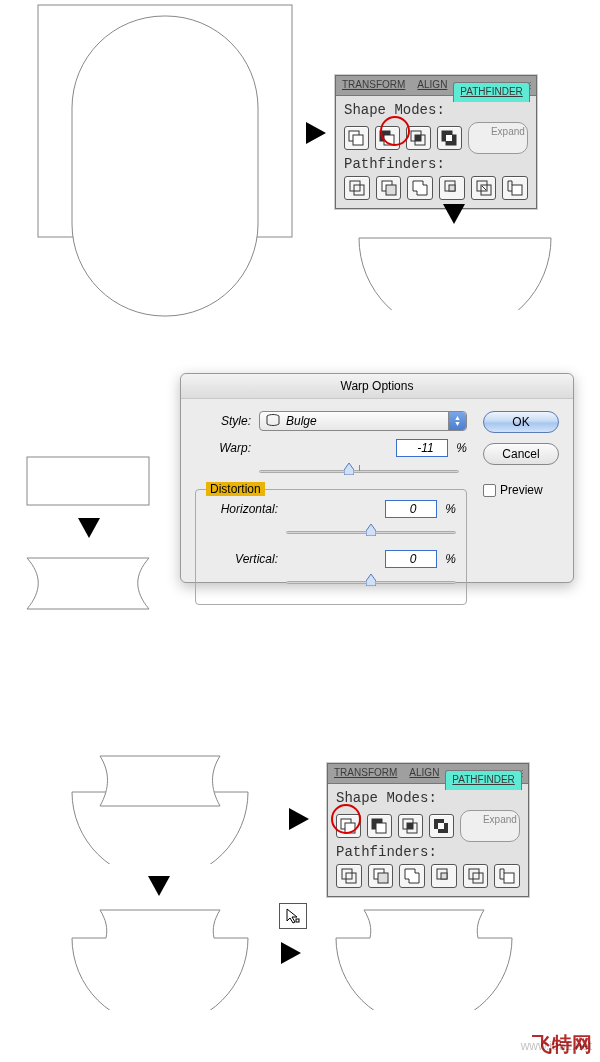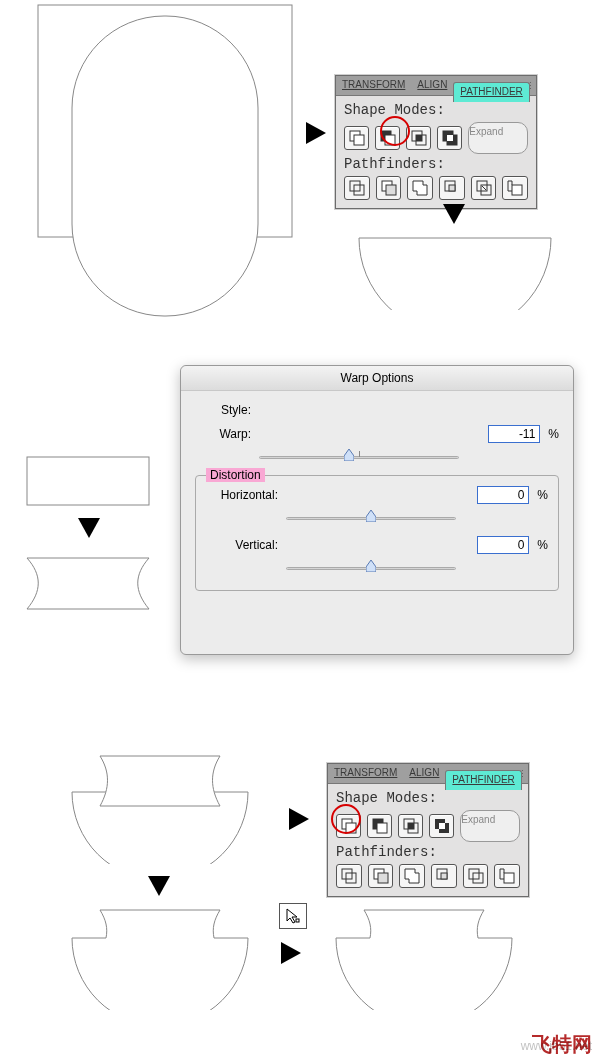--- a/index.html
+++ b/index.html
@@ -84,37 +84,39 @@
   .pf-btn svg { width: 16px; height: 16px; }
 
   .expand-btn {
     margin-left: auto;
     width: 62px; height: 32px;
     border-radius: 10px;
     border: 1px solid #999;
     background: #efefef;
     color: #888;
     font-size: 10px;
+    text-align: center;
     line-height: 18px;
+    padding-left: 20px;
   }
   .circle {
     position: absolute;
     width: 30px; height: 30px;
     border: 2px solid #d70000;
     border-radius: 50%;
     pointer-events: none;
   }
   .circle1 { left: 380px; top: 116px; }
   .circle2 { left: 331px; top: 804px; }
 
   
   .dialog {
     position: absolute;
-    left: 180px; top: 365px;
-    width: 394px; height: 290px;
+    left: 180px; top: 373px;
+    width: 394px; height: 210px;
     background: #ececec;
     border: 1px solid #999;
     border-radius: 6px;
     box-shadow: 0 4px 14px rgba(0,0,0,.25);
   }
   .dialog-title {
     text-align: center;
     font-size: 12px;
     padding: 5px 0;
     border-bottom: 1px solid #c8c8c8;
@@ -137,21 +139,21 @@
     text-align: center;
     line-height: 20px;
     font-size: 12px;
     color: #000;
   }
   .mac-btn.secondary {
     border-color: #888;
     background: linear-gradient(#fbfbfb,#e3e3e3);
   }
 
-  .row { display: flex; align-items: center; gap: 8px; margin-bottom: 8px; }
+  .row { display: flex; align-items: center; gap: 8px; margin-bottom: 8px; font-style: italic; }
   .label { width: 56px; text-align: right; font-size: 12px; }
 
   .select {
     flex: 1;
     height: 20px;
     border-radius: 4px;
     border: 1px solid #888;
     background: linear-gradient(#fdfdfd,#e7e7e7);
     display: flex; align-items: center;
     padding: 0 6px;
@@ -184,21 +186,21 @@
     border: 1px solid #777; background: #fff;
     display: inline-block; margin-right: 4px;
     border-radius: 2px;
   }
 
   .num-input {
     width: 52px; height: 18px;
     border: 1px solid #3a6fcf;
     background: #fff;
     text-align: right;
-    padding: 0 4px;
+    padding: 0 20px;
     font-size: 12px;
     line-height: 16px;
   }
   .pct { font-size: 12px; }
 
   .slider {
     position: relative;
     height: 14px;
     margin: 2px 0 10px 64px;
     width: 200px;
@@ -221,21 +223,21 @@
 
   .groupbox {
     border: 1px solid #aaa;
     border-radius: 4px;
     padding: 10px 10px 4px 10px;
     margin-top: 4px;
     position: relative;
   }
   .groupbox .legend {
     position: absolute; top: -8px; left: 10px;
-    background: #f9a8d4;
+    background: #eab308;
     padding: 0 4px;
     font-size: 12px;
   }
   .groupbox .row .label { width: 72px; }
 
   
   .arrow {
     position: absolute;
     width: 0; height: 0;
   }
@@ -383,20 +385,32 @@
 <svg style="position:absolute;left:26px;top:557px" width="124" height="54">
   <path d="M1 1 H123 C108 18 108 34 123 52 H1 C16 34 16 18 1 1 Z" fill="#fff" stroke="#888"></path>
 </svg>
 
 <div class="dialog">
   <div class="dialog-title">Warp Options</div>
   <div class="dialog-body">
     <div class="dialog-left">
       <div class="row">
         <div class="label">Style:</div>
+        <div class="select">
+          <span class="sel-icon">
+            <svg width="14" height="12" viewBox="0 0 14 12">
+                <path d="M1 2 C4 0 10 0 13 2 M1 10 C4 12 10 12 13 10 M1 2 V10 M13 2 V10" stroke="#333" fill="none"></path>
+              </svg>
+          </span>
+          <span>Bulge</span>
+          <span class="sel-arrows">
+              <span>▲</span>
+              <span>▼</span>
+            </span>
+        </div>
       </div>
       <div class="row">
         <div class="label">Warp:</div>
         <div style="flex:1"></div>
         <div class="num-input">-11</div>
         <div class="pct">%</div>
       </div>
       <div class="slider">
         <div class="track"></div>
           <div class="tick"></div>
@@ -426,20 +440,28 @@
           <div class="num-input">0</div>
           <div class="pct">%</div>
         </div>
         <div class="slider" style="margin-left:80px;width:170px">
           <div class="track"></div>
             <div class="tick"></div>
           <div class="thumb" style="left:50%"><svg viewBox="0 0 10 12">
                 <polygon points="5,0 10,7 10,12 0,12 0,7" fill="#cfe0f8" stroke="#5a7bb3"></polygon>
               </svg></div>
         </div>
+      </div>
+    </div>
+    <div class="dialog-right">
+      <div class="mac-btn">OK</div>
+      <div class="mac-btn secondary">Cancel</div>
+      <div style="margin-top:8px;display:flex;align-items:center">
+        <span class="checkbox"></span>
+        <span style="font-size:12px">Preview</span>
       </div>
     </div>
   </div>
 </div>
 
 <svg style="position:absolute;left:70px;top:754px" width="180" height="110">
   <path d="M2 38 H178 A88 88 0 0 1 2 38 Z" fill="#fff" stroke="#888"></path>
   <path d="M30 2 H150 C140 18 140 34 150 52 H30 C40 34 40 18 30 2 Z" fill="#fff" stroke="#888"></path>
 </svg>
 

